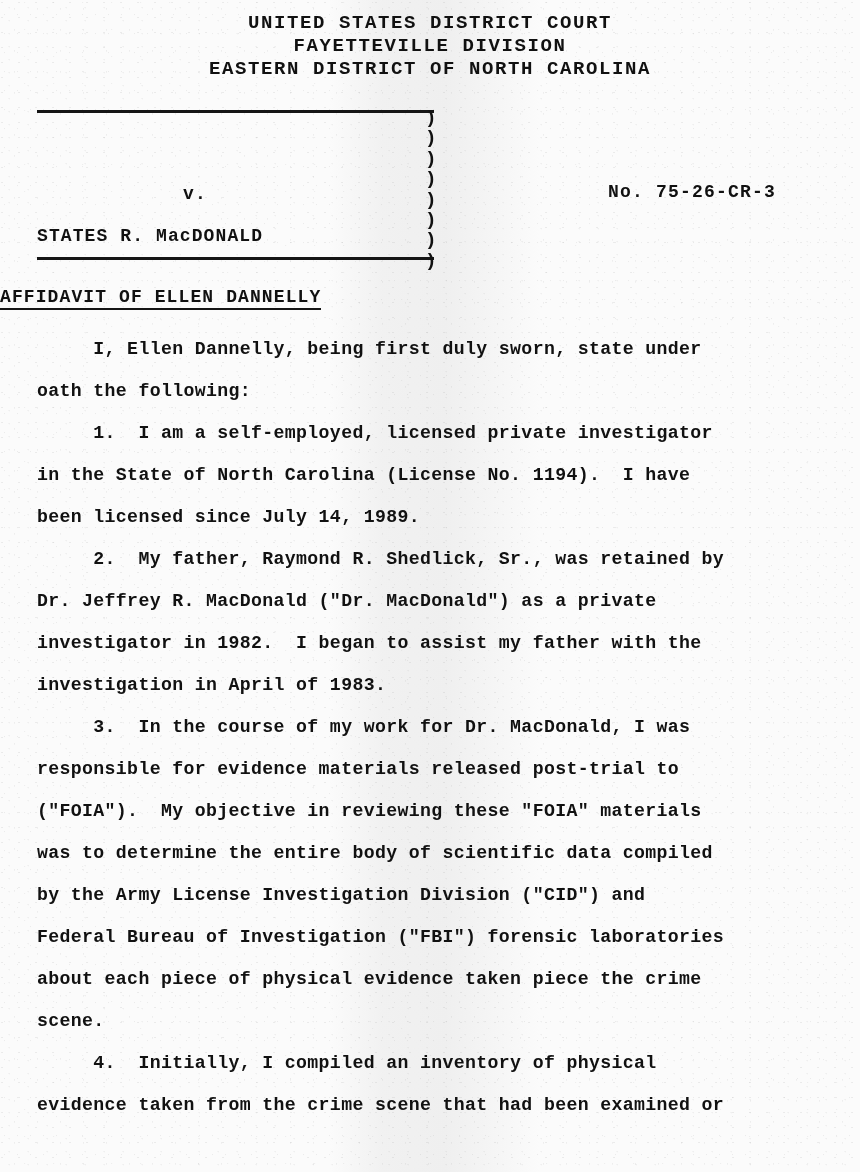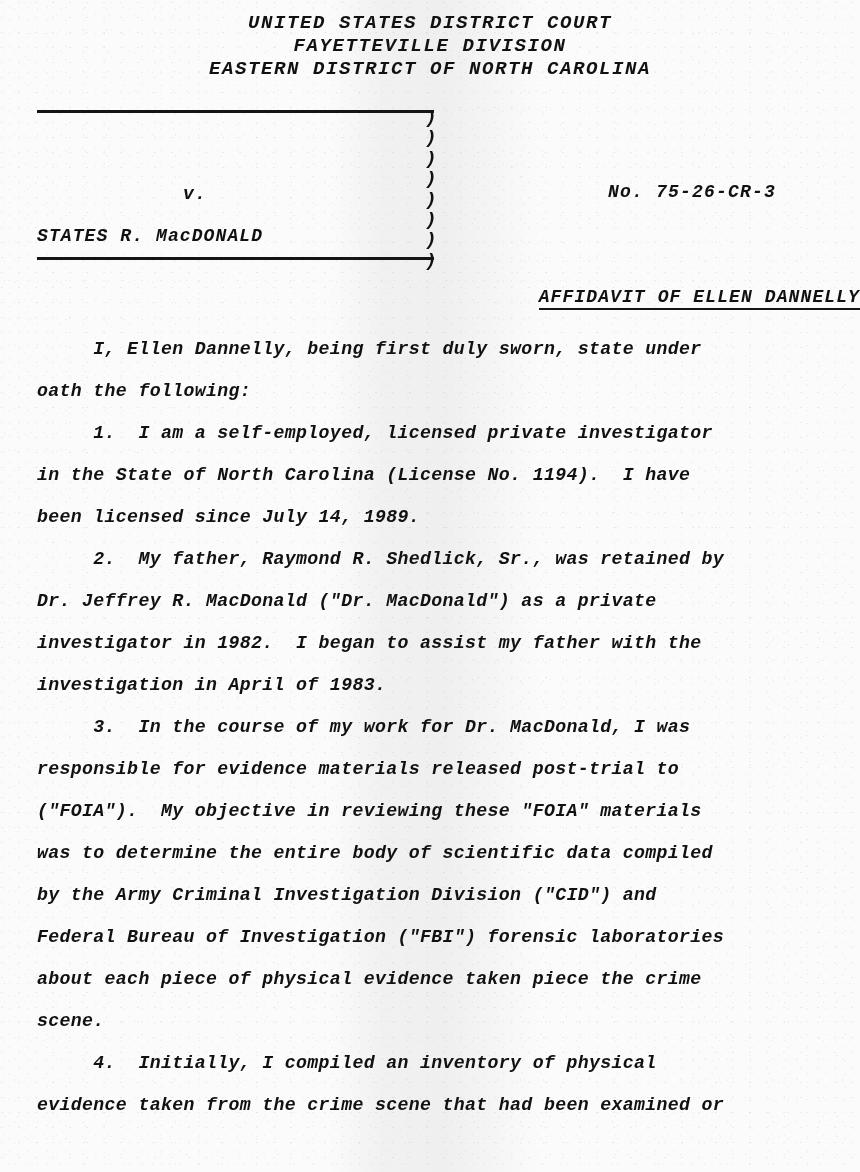--- a/index.html
+++ b/index.html
@@ -10,21 +10,20 @@
   }
 
   #page {
     position: relative;
     width: 860px;
     height: 1172px;
     background: #fbfbfb;
     overflow: hidden;
     font-family: "Liberation Mono", "DejaVu Sans Mono", monospace;
     color: #111111;
-    font-style: italic;
     -webkit-font-smoothing: none;
   }
 
   
   #grain {
     position: absolute;
     inset: 0;
     pointer-events: none;
     z-index: 5;
     opacity: 0.55;
@@ -121,21 +120,21 @@
     white-space: pre;
     margin-top: 24px;
   }
 
   
   #doc-title {
     position: absolute;
     left: 0;
     top: 287px;
     width: 860px;
-    text-align: right;
+    text-align: left;
   }
   #doc-title span {
     font-size: 18px;
     letter-spacing: 1.1px;
     font-weight: bold;
     border-bottom: 2px solid #151515;
     padding-bottom: 1px;
     white-space: pre;
   }
 
@@ -200,21 +199,21 @@
         <div class="line">in the State of North Carolina (License No. 1194).  I have</div>
         <div class="line">been licensed since July 14, 1989.</div>
         <div class="line">     2.  My father, Raymond R. Shedlick, Sr., was retained by</div>
         <div class="line">Dr. Jeffrey R. MacDonald ("Dr. MacDonald") as a private</div>
         <div class="line">investigator in 1982.  I began to assist my father with the</div>
         <div class="line">investigation in April of 1983.</div>
         <div class="line">     3.  In the course of my work for Dr. MacDonald, I was</div>
         <div class="line">responsible for evidence materials released post-trial to</div>
         <div class="line">("FOIA").  My objective in reviewing these "FOIA" materials</div>
         <div class="line">was to determine the entire body of scientific data compiled</div>
-        <div class="line">by the Army Criminal Investigation Division ("CID") and</div>
+        <div class="line">by the Army License Investigation Division ("CID") and</div>
         <div class="line">Federal Bureau of Investigation ("FBI") forensic laboratories</div>
         <div class="line">about each piece of physical evidence taken piece the crime</div>
         <div class="line">scene.</div>
         <div class="line">     4.  Initially, I compiled an inventory of physical</div>
         <div class="line">evidence taken from the crime scene that had been examined or</div>
       </div>
 
   </div>
 </div>
 

